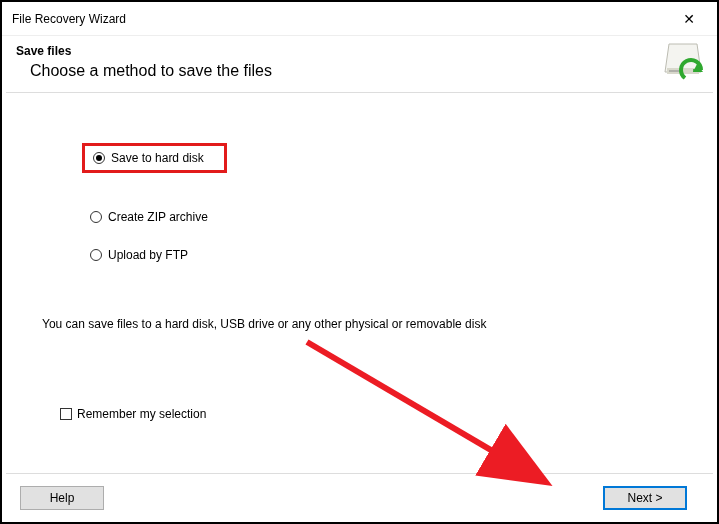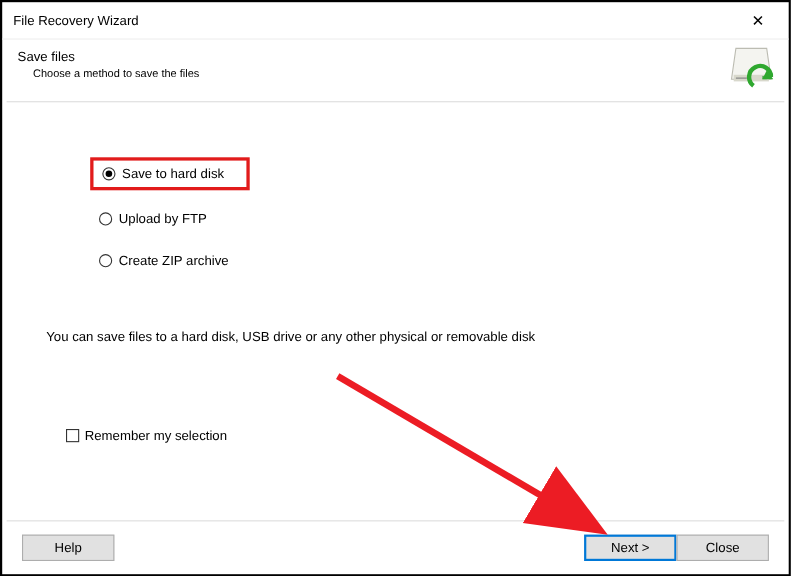--- a/index.html
+++ b/index.html
@@ -34,22 +34,22 @@
     justify-content: center;
     font-size: 14px;
   }
   .header {
     display: flex;
     justify-content: space-between;
     align-items: flex-start;
     padding: 6px 14px 10px 14px;
   }
   .header-left { padding-top: 2px; }
-  .header-title { font-weight: normal; font-size: 12px; margin-bottom: 4px; }
-  .header-sub { font-size: 10px; padding-left: 14px; }
+  .header-title { font-weight: bold; font-size: 12px; margin-bottom: 4px; }
+  .header-sub { font-size: 16px; padding-left: 14px; }
   .divider {
     height: 1px;
     background: #ddd;
     margin: 0 4px;
   }
   .content {
     padding: 50px 40px 0 40px;
     position: relative;
   }
   .options {
@@ -57,21 +57,21 @@
   }
   .option-row {
     display: flex;
     align-items: center;
     margin-bottom: 14px;
     padding: 5px 8px;
   }
   .highlighted {
     border: 3px solid #e21b1b;
     padding: 5px 20px 5px 8px;
-    margin-bottom: 14px;
+    margin-bottom: 32px;
     display: inline-flex;
   }
   .radio {
     width: 12px;
     height: 12px;
     border: 1px solid #333;
     border-radius: 50%;
     position: relative;
     margin-right: 6px;
     flex-shrink: 0;
@@ -106,21 +106,21 @@
   }
   .footer-divider {
     height: 1px;
     background: #ddd;
     position: absolute;
     left: 4px; right: 4px;
     bottom: 48px;
   }
   .footer {
     position: absolute;
-    bottom: 0; left: 0; right: 0;
+    bottom: 0; left: 0; right: 12px;
     height: 48px;
     display: flex;
     align-items: center;
     padding: 0 18px;
     justify-content: space-between;
     text-align: center;
   }
   .footer-right { display: flex; }
   .btn {
     width: 84px;
@@ -182,49 +182,46 @@
   <div class="content">
     <div class="options">
 
       <div class="option-row highlighted">
         <span class="radio selected"></span>
         <span class="option-label">Save to hard disk</span>
       </div>
 
       <div class="option-row">
         <span class="radio"></span>
-        <span class="option-label">Upload by FTP</span>
+        <span class="option-label">Create ZIP archive</span>
       </div>
 
       <div class="option-row">
         <span class="radio"></span>
-        <span class="option-label">Create ZIP archive</span>
+        <span class="option-label">Upload by FTP</span>
       </div>
     </div>
 
     <div class="hint">You can save files to a hard disk, USB drive or any other physical or removable disk</div>
 
     <div class="remember">
       <span class="checkbox"></span>
       <span>Remember my selection</span>
     </div>
   </div>
 
   <div class="footer-divider"></div>
 
   <div class="footer">
     <div class="btn">
       <span>Help</span>
     </div>
     <div class="footer-right">
       <div class="btn primary">
         <span>Next &gt;</span>
-      </div>
-      <div class="btn">
-        <span>Close</span>
       </div>
     </div>
   </div>
 
   <svg class="arrow-svg">
     <defs>
       <marker id="ahead" markerWidth="12" markerHeight="12" refX="9" refY="5" orient="auto">
         <polygon points="0,0 12,5 0,10" fill="#ec1c24"></polygon>
       </marker>
     </defs>

